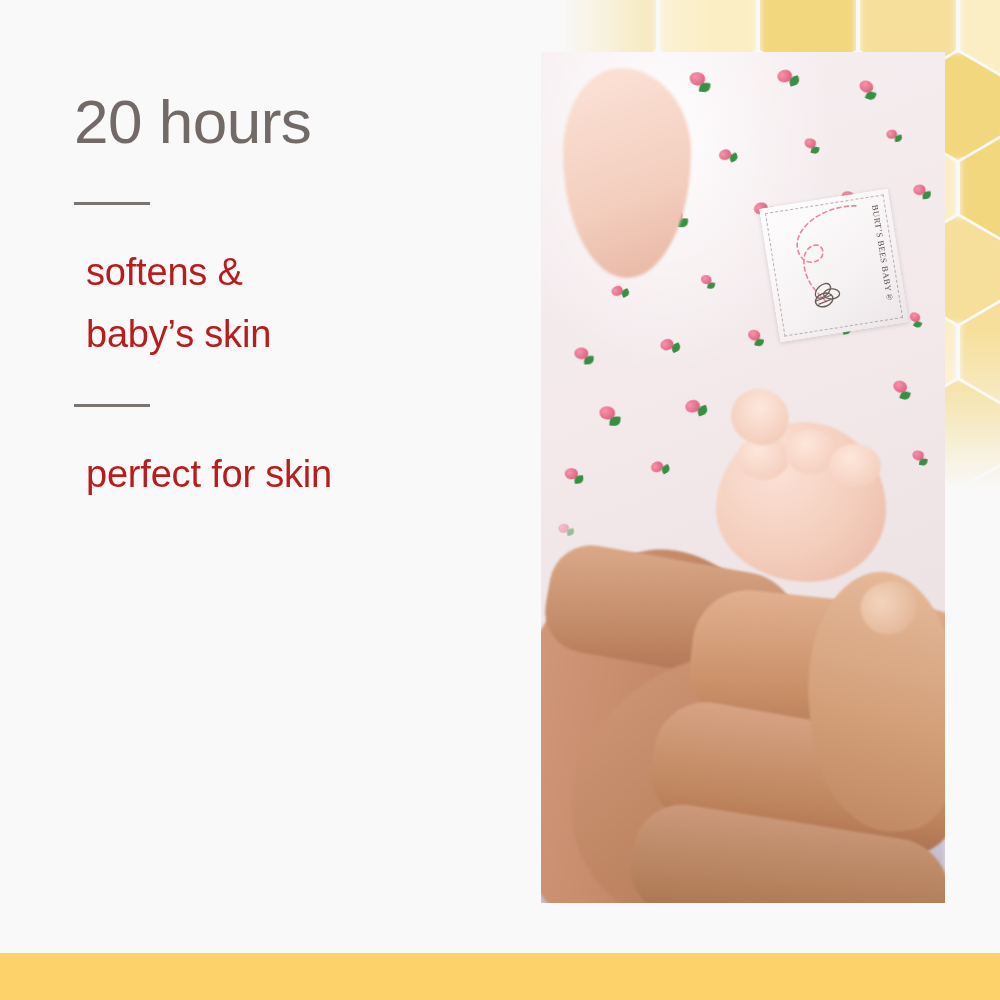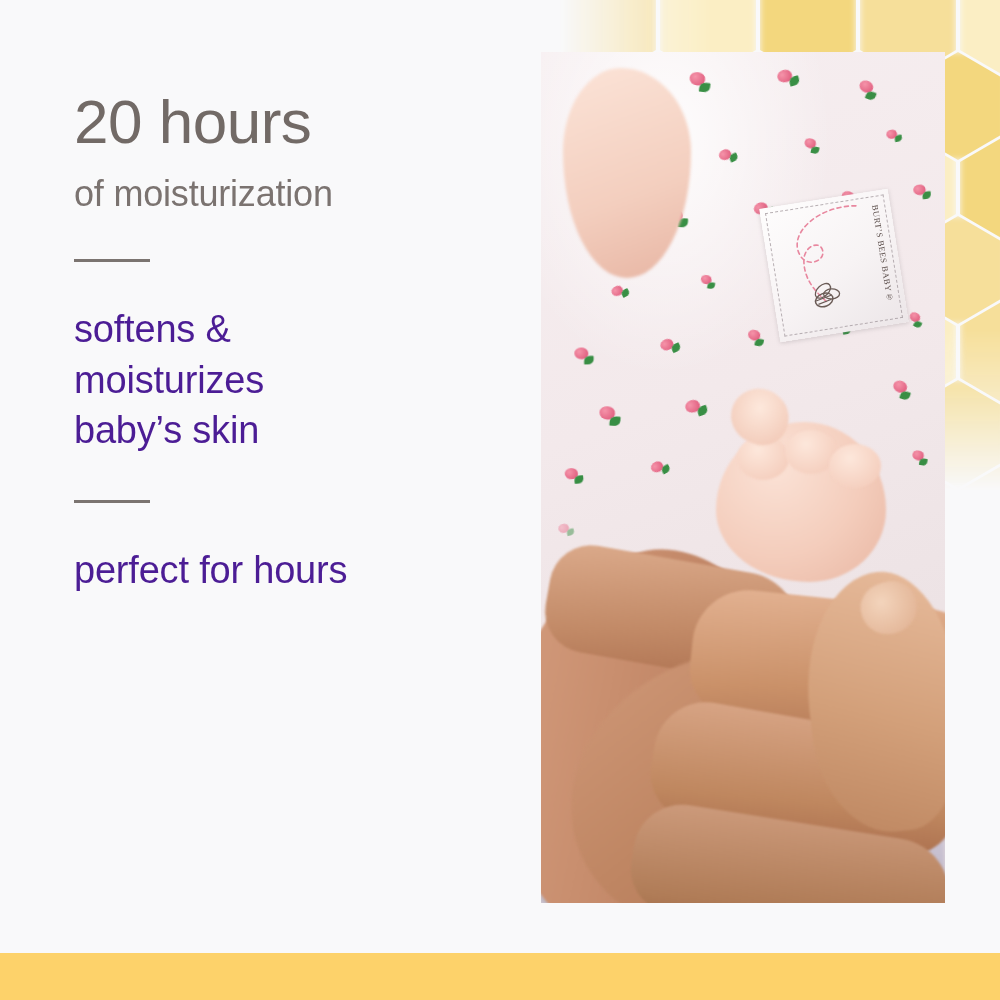--- a/index.html
+++ b/index.html
@@ -180,24 +180,24 @@
     color:#7b7370;
     font-size:36px;line-height:1.2;
     font-weight:400;letter-spacing:-.2px;
     margin:14px 0 0 0;
   }
   .rule{
     width:76px;height:3px;background:#7b7470;
     margin:44px 0 42px 0;
   }
   .body-line{
-    color:#4c1d95;
+    color:#b91c1c;
     font-size:38px;line-height:1.33;
     font-weight:400;letter-spacing:-.2px;
-    margin:0;
+    margin:12px;
   }
 
   
   #band{
     position:absolute;left:0;bottom:0;width:1000px;height:47px;background:#fdd26a;
   }
 </style>
 </head>
 <body>
 
@@ -400,28 +400,26 @@
           <ellipse cx="9" cy="-3" rx="8" ry="5" transform="rotate(18 9 -3)" fill="none" stroke="#6b5c57" stroke-width="1.3"></ellipse>
         </g>
       </svg>
       <div class="tagtext">BURT’S BEES BABY®</div>
     </div>
 
   </div>
 
   <div id="copy">
     <h1 class="headline">20 hours</h1>
-    <p class="subhead">of moisturization</p>
 
     <div class="rule"></div>
 
     <p class="body-line">softens &amp;</p>
-    <p class="body-line">moisturizes</p>
     <p class="body-line">baby’s skin</p>
 
     <div class="rule"></div>
 
-    <p class="body-line">perfect for hours</p>
+    <p class="body-line">perfect for skin</p>
   </div>
 
   <div id="band"></div>
 
 </div>
 
 </body></html>

